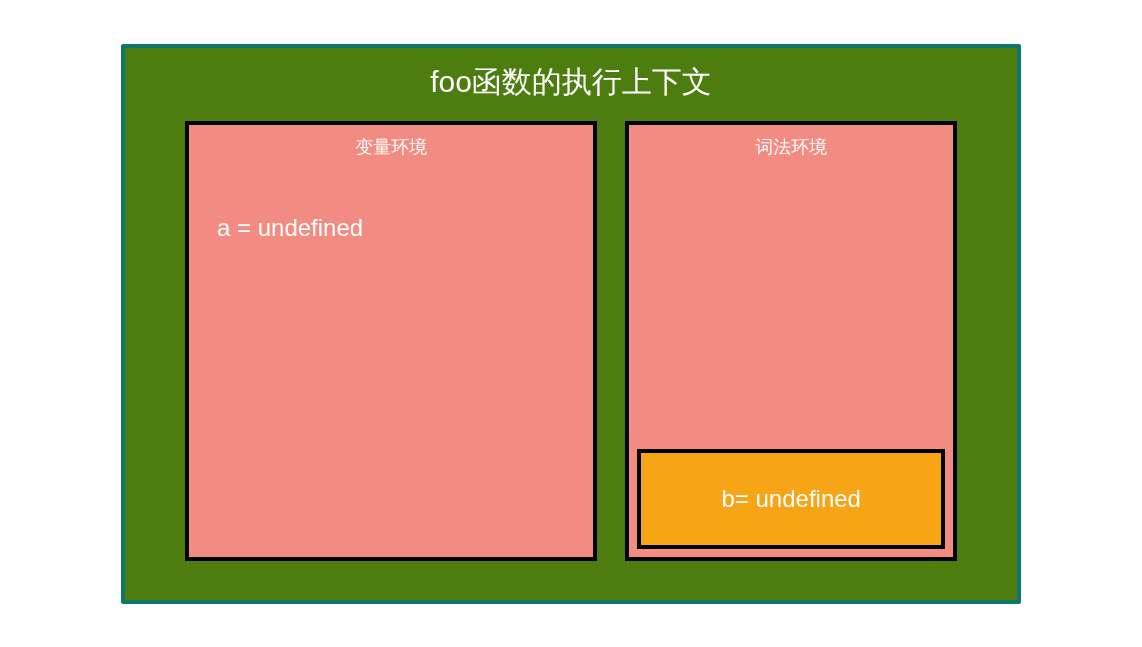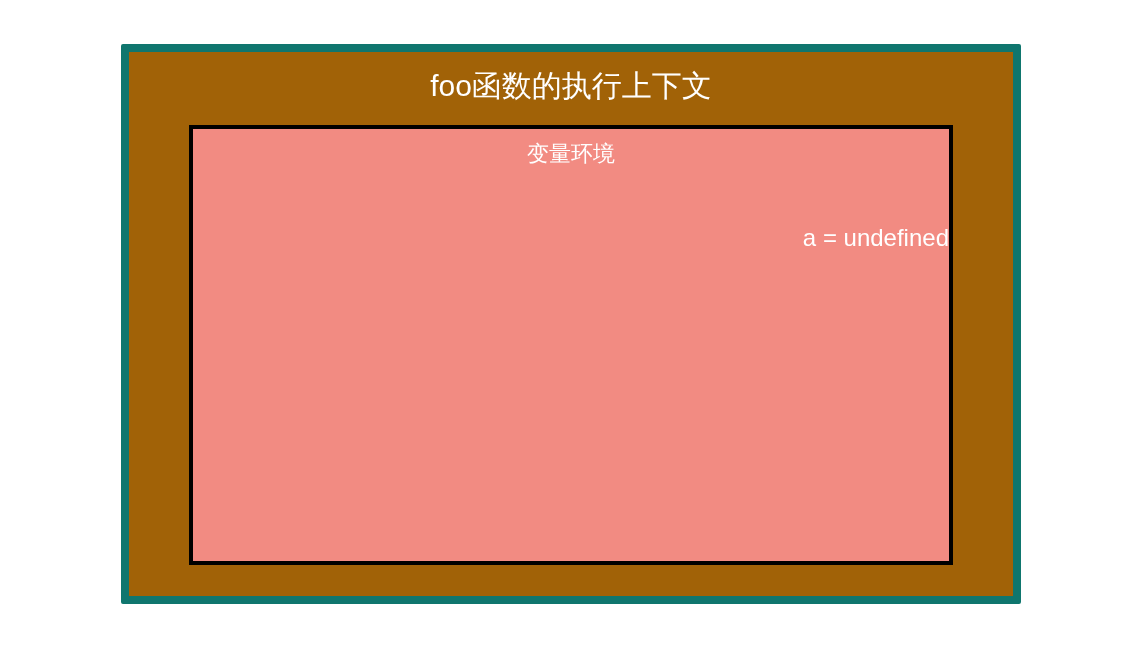--- a/index.html
+++ b/index.html
@@ -12,22 +12,22 @@
       height: 647px;
       background: #ffffff;
       display: flex;
       align-items: center;
       justify-content: center;
       font-family: "Comic Sans MS", "Segoe UI", "PingFang SC", "Microsoft YaHei", sans-serif;
     }
     .outer-container {
       width: 900px;
       height: 560px;
-      background: #a16207;
-      border: 8px solid #0f766e;
+      background: #4d7c0f;
+      border: 4px solid #0f766e;
       position: relative;
       border-radius: 2px;
     }
     .title {
       text-align: center;
       color: #ffffff;
       font-size: 30px;
       padding-top: 14px;
       padding-bottom: 8px;
       font-weight: normal;
@@ -47,28 +47,27 @@
     }
     .var-env {
       flex: 1.25;
     }
     .lex-env {
       flex: 1;
     }
     .env-title {
       text-align: center;
       color: #ffffff;
-      font-size: 22px;
+      font-size: 18px;
       padding-top: 10px;
       font-weight: normal;
     }
     .var-content {
-      padding-left: 36px;
+      padding-left: 28px;
       padding-top: 55px;
-      text-align: right;
     }
     .var-line {
       color: #ffffff;
       font-size: 24px;
       margin-bottom: 50px;
       font-weight: normal;
     }
     .lex-content {
       flex: 1;
       display: flex;
@@ -95,14 +94,22 @@
 
 <div class="outer-container">
   <div class="title">foo函数的执行上下文</div>
   <div class="boxes-row">
     <div class="env-box var-env">
       <div class="env-title">变量环境</div>
       <div class="var-content">
         <div class="var-line">a = undefined</div>
       </div>
     </div>
+    <div class="env-box lex-env">
+      <div class="env-title">词法环境</div>
+      <div class="lex-content">
+        <div class="inner-box">
+          <div class="inner-text">b= undefined</div>
+        </div>
+      </div>
+    </div>
   </div>
 </div>
 
 </body></html>

